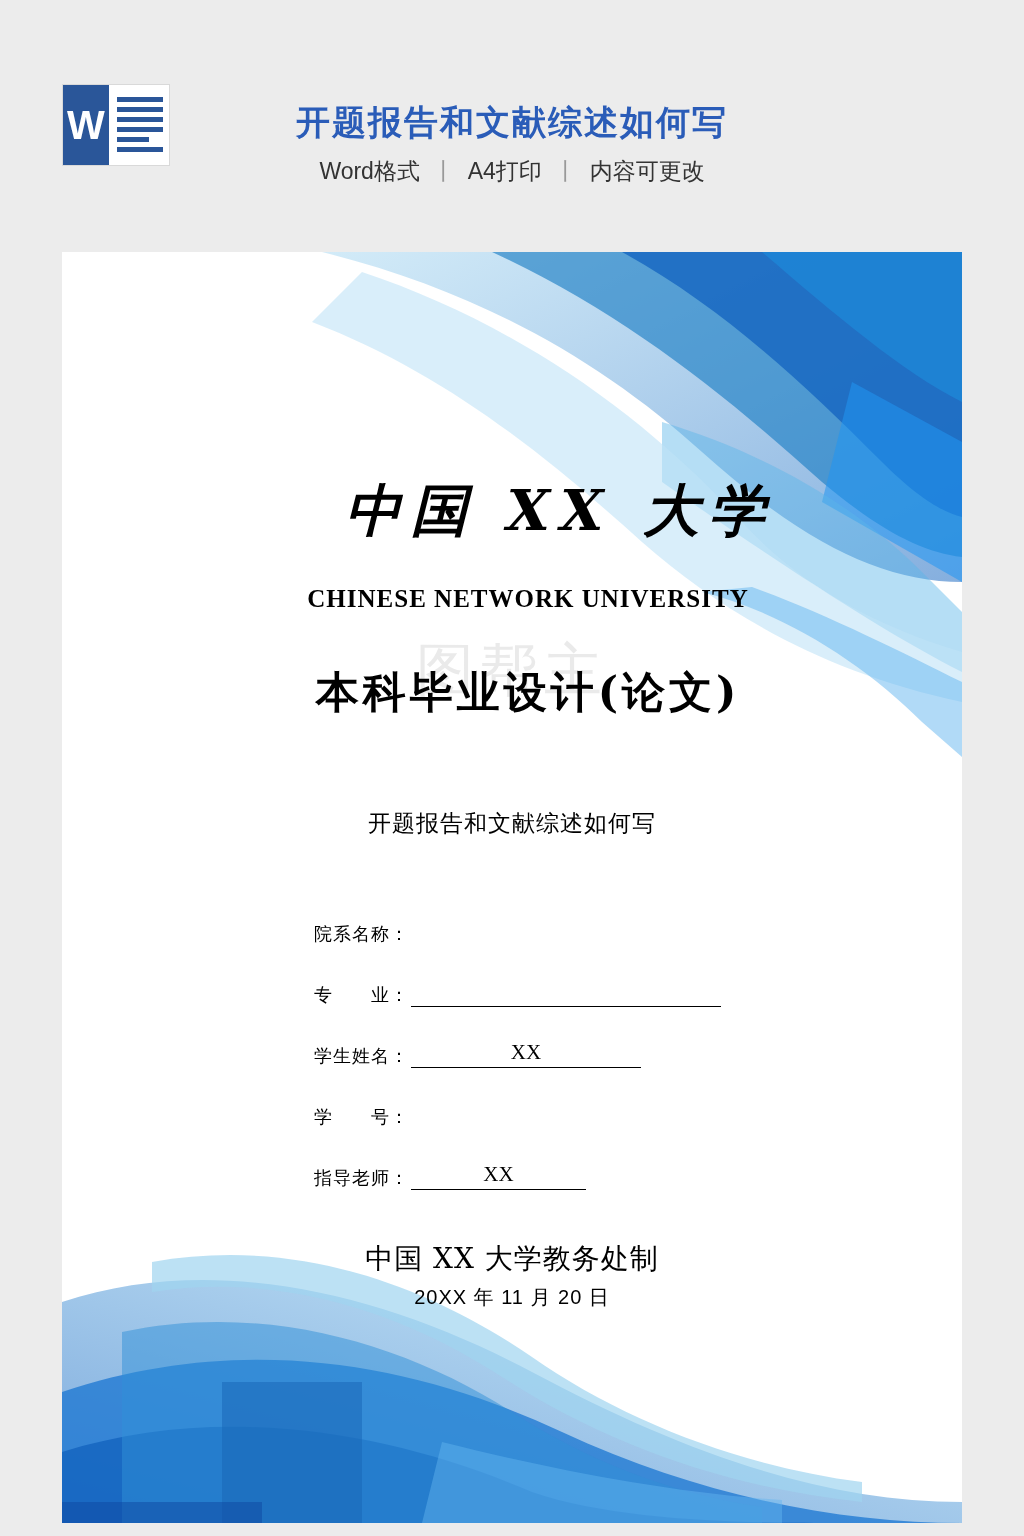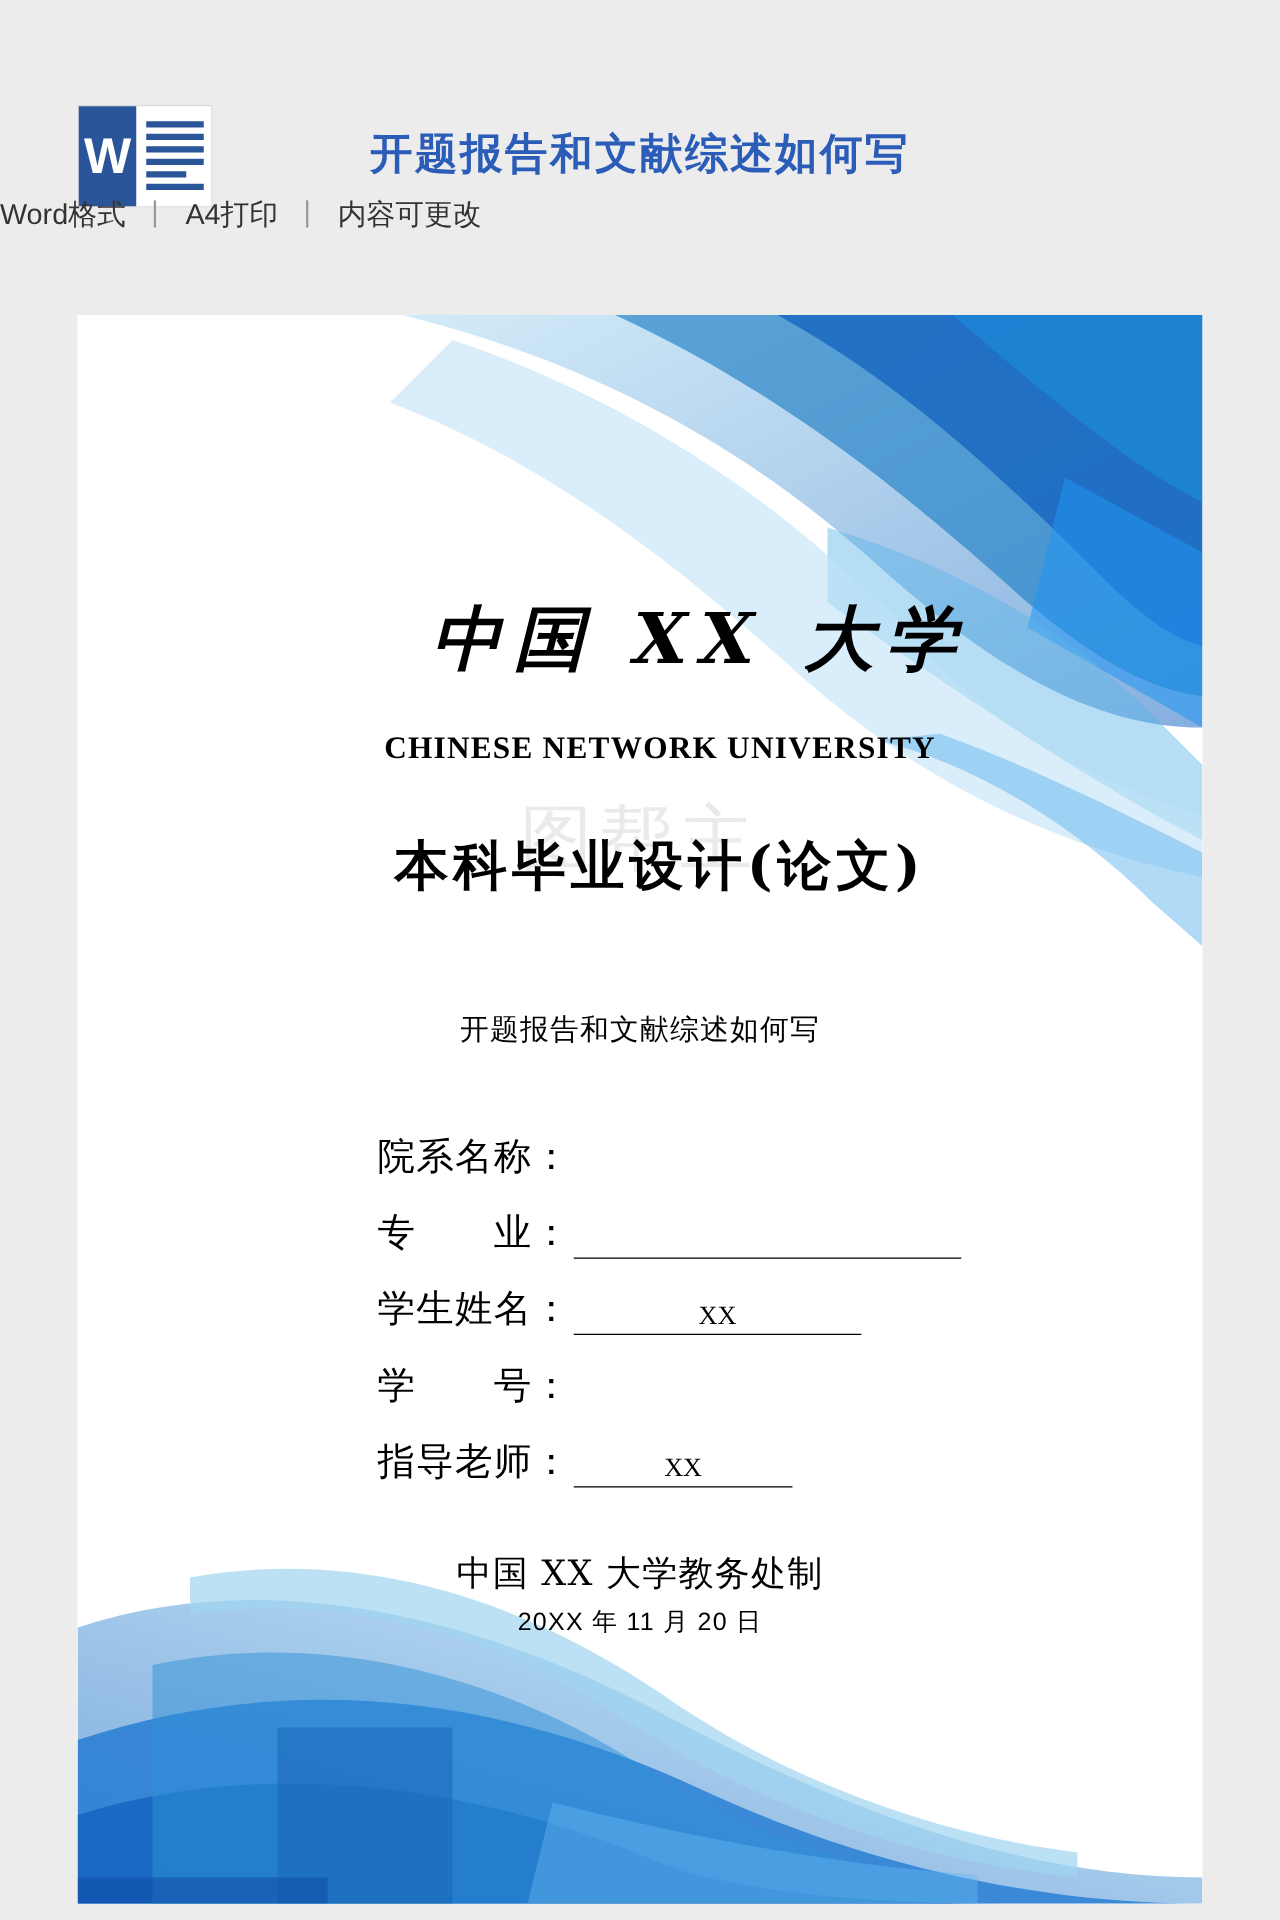--- a/index.html
+++ b/index.html
@@ -74,20 +74,21 @@
     font-size: 34px;
     font-weight: bold;
     letter-spacing: 2px;
     font-family: "Liberation Sans", sans-serif;
   }
   .header-sub {
     position: absolute;
     left: 0;
     top: 156px;
     width: 1024px;
+    text-align: center;
     color: #333;
     font-size: 23px;
     font-family: "Liberation Sans", sans-serif;
   }
   .header-sub span.sep { color: #999; margin: 0 6px; }
 
   
   .sheet {
     position: absolute;
     left: 62px;
@@ -170,24 +171,25 @@
     width: 480px;
   }
   .field-row {
     display: flex;
     align-items: flex-end;
     margin-bottom: 27px;
     height: 34px;
   }
   .field-label {
     font-family: "DejaVu Serif", serif;
-    font-size: 30px;
+    font-size: 18px;
     color: #000;
     white-space: pre;
     letter-spacing: 1px;
+    margin-left: 12px;
   }
   .field-value {
     border-bottom: 1.5px solid #000;
     font-family: "Liberation Serif", serif;
     font-size: 21px;
     color: #000;
     text-align: center;
     padding-bottom: 3px;
     margin-left: 2px;
     line-height: 1.1;

